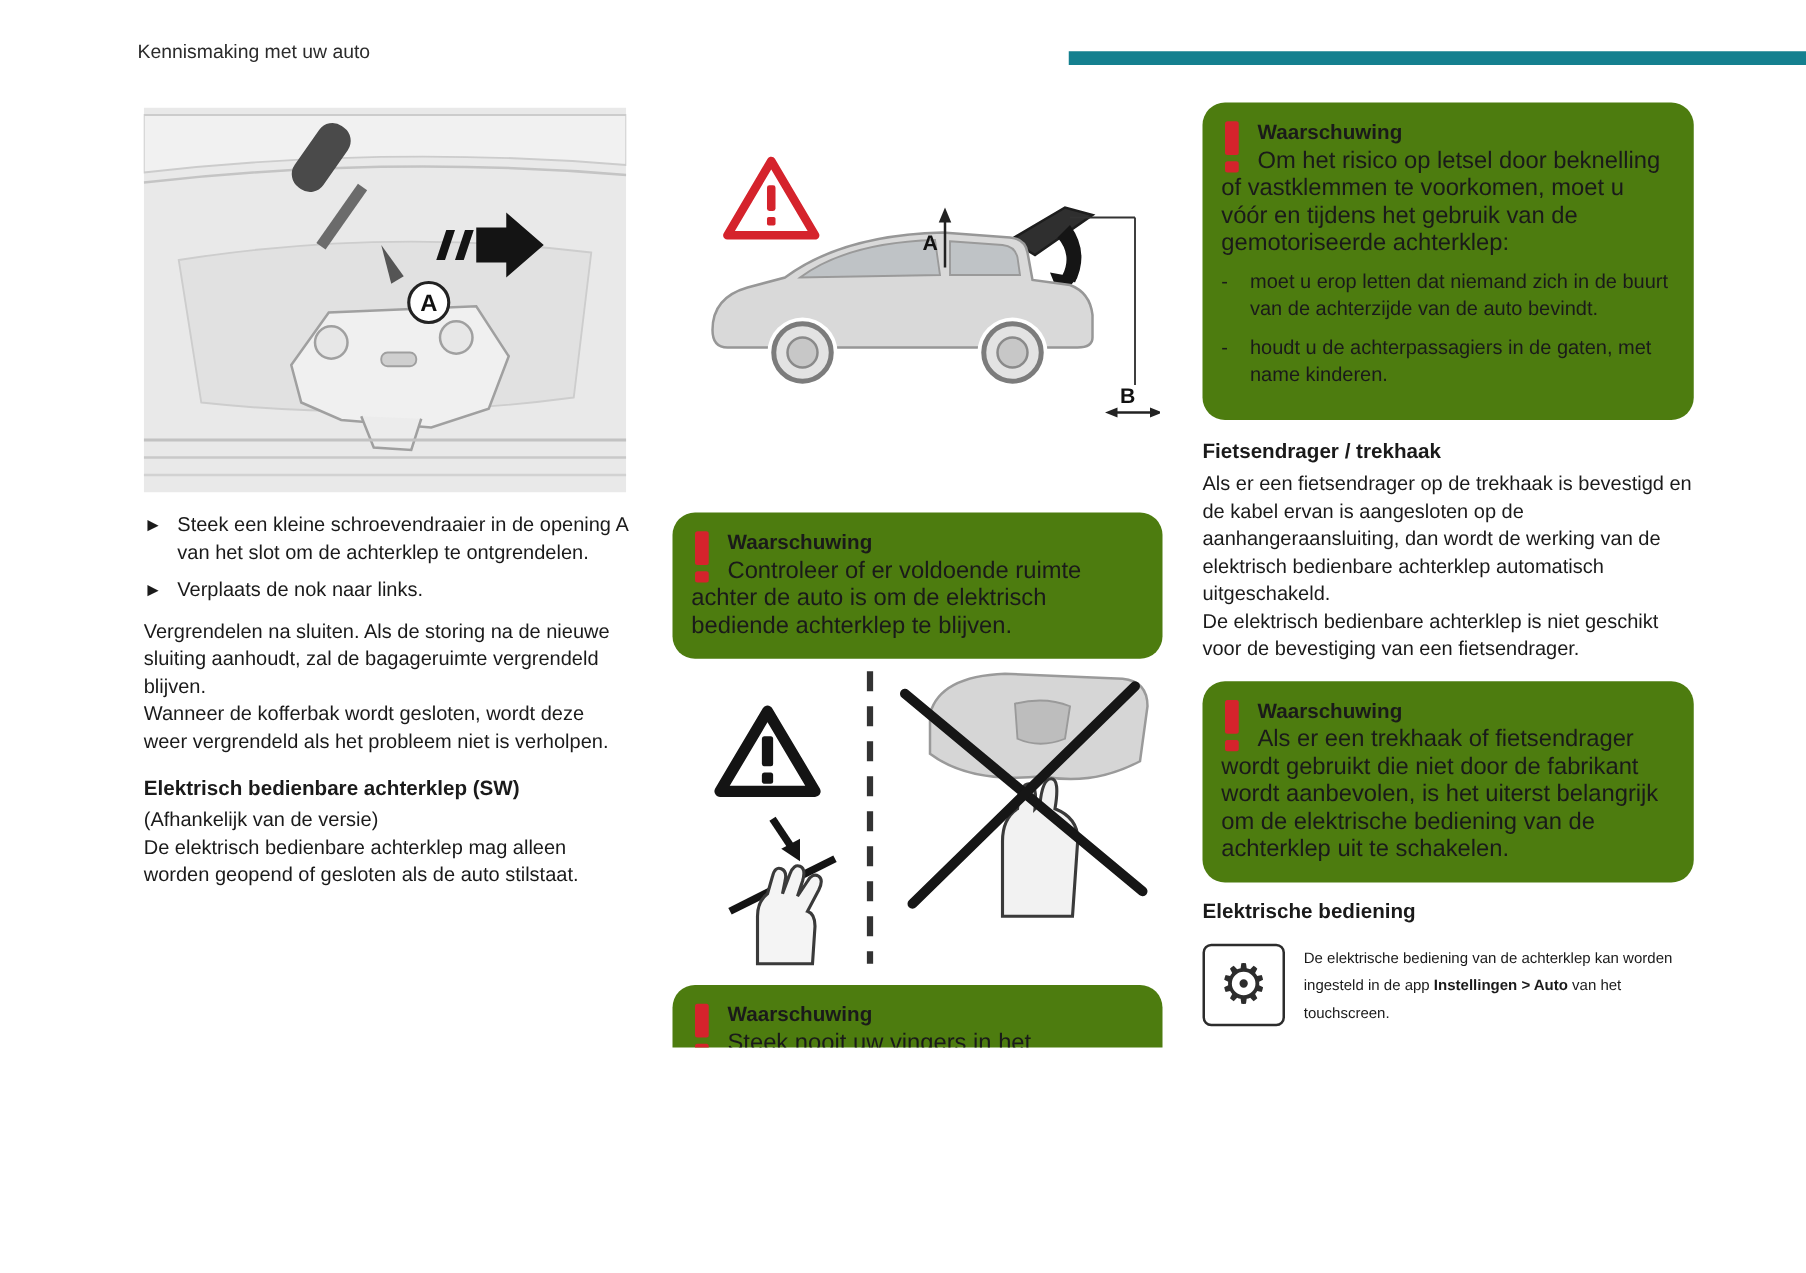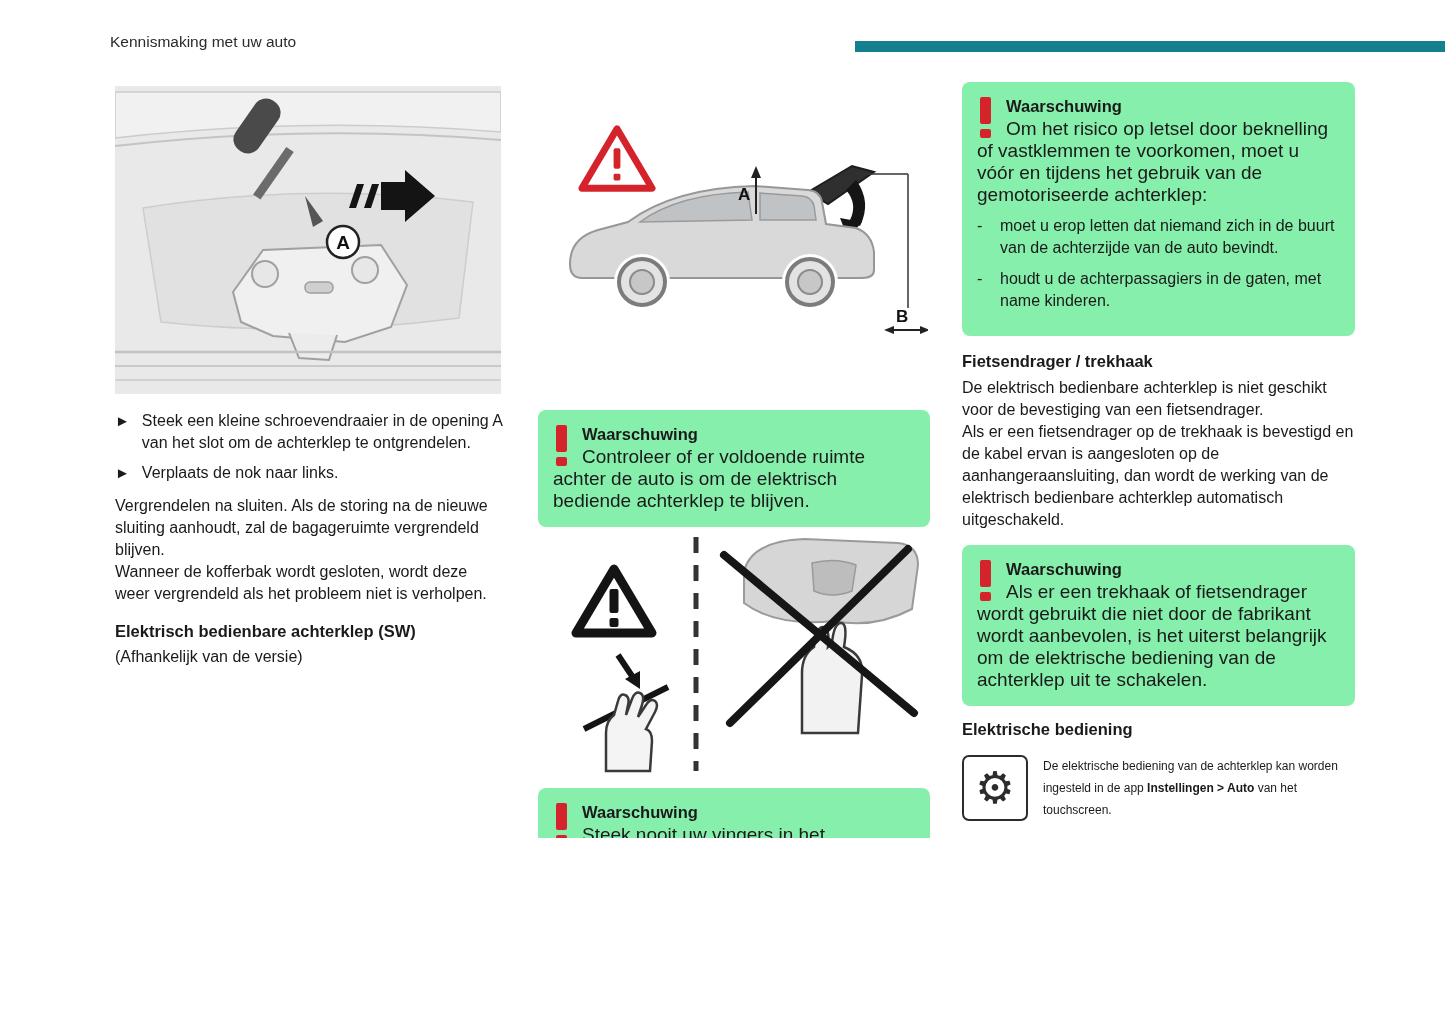--- a/index.html
+++ b/index.html
@@ -19,21 +19,21 @@
 
   
   .illus-frame { width:386px; height:308px; display:block; }
   .bullets { margin-top:16px; }
   .bullet-row { display:flex; gap:12px; margin-bottom:8px; }
   .bullet-glyph { font-size:15px; line-height:22px; flex:0 0 14px; }
   .para-block { margin-top:11px; }
   .heading-block { margin-top:15px; margin-bottom:4px; }
 
   
-  .warn-box { background:#86efac; border-radius:8px; padding:13px 16px 15px 15px; }
+  .warn-box { background:#4d7c0f; border-radius:18px; padding:13px 16px 15px 15px; }
   .warn-icon { float:left; width:12px; height:41px; margin:2px 14px 2px 3px; position:relative; }
   .warn-icon::before { content:""; position:absolute; left:0; top:0; width:11px; height:27px;
                        background:#d5232c; border-radius:2px; }
   .warn-icon::after  { content:""; position:absolute; left:0; bottom:0; width:11px; height:9px;
                        background:#d5232c; border-radius:2px; }
   .warn-title { font-weight:bold; font-size:16.5px; line-height:23px; }
   .warn-body  { font-size:19px; line-height:22px; }
 
   .dash-list { margin-top:9px; }
   .dash-item { display:flex; gap:13px; margin-bottom:9px; font-size:16px; line-height:22px; }
@@ -106,20 +106,21 @@
         <span class="body-text">Verplaats de nok naar links.</span>
       </div>
     </div>
 
     <p class="para-block">Vergrendelen na sluiten. Als de storing na de nieuwe sluiting aanhoudt, zal de bagageruimte vergrendeld blijven.</p>
 
     <p>Wanneer de kofferbak wordt gesloten, wordt deze weer vergrendeld als het probleem niet is verholpen.</p>
 
     <h3 class="heading-block">Elektrisch bedienbare achterklep (SW)</h3>
     <p>(Afhankelijk van de versie)</p>
+    <p>De elektrisch bedienbare achterklep mag alleen worden geopend of gesloten als de auto stilstaat.</p>
   </div>
 
   <div class="page-number">20</div>
 
   <svg class="mid-triangle" viewBox="0 0 80 72">
     <polygon points="40,5 76,66 4,66" fill="#ffffff" stroke="#d5232c" stroke-width="7" stroke-linejoin="round"></polygon>
     <rect x="36.5" y="25" width="7" height="21" rx="2" fill="#d5232c"></rect>
     <rect x="36.5" y="51" width="7" height="7" rx="1.5" fill="#d5232c"></rect>
   </svg>
 
@@ -209,22 +210,22 @@
           <span>moet u erop letten dat niemand zich in de buurt van de achterzijde van de auto bevindt.</span>
         </div>
         <div class="dash-item">
           <span class="dash-glyph">-</span>
           <span>houdt u de achterpassagiers in de gaten, met name kinderen.</span>
         </div>
       </div>
     </div>
 
     <h3 class="rc-heading">Fietsendrager / trekhaak</h3>
+    <p>Als er een fietsendrager op de trekhaak is bevestigd en de kabel ervan is aangesloten op de aanhangeraansluiting, dan wordt de werking van de elektrisch bedienbare achterklep automatisch uitgeschakeld.</p>
     <p>De elektrisch bedienbare achterklep is niet geschikt voor de bevestiging van een fietsendrager.</p>
-    <p>Als er een fietsendrager op de trekhaak is bevestigd en de kabel ervan is aangesloten op de aanhangeraansluiting, dan wordt de werking van de elektrisch bedienbare achterklep automatisch uitgeschakeld.</p>
 
     <div class="warn-box rc-warn2">
       <span class="warn-icon"></span>
       <div class="warn-title">Waarschuwing</div>
       <div class="warn-body">Als er een trekhaak of fietsendrager wordt gebruikt die niet door de fabrikant wordt aanbevolen, is het uiterst belangrijk om de elektrische bediening van de achterklep uit te schakelen.</div>
     </div>
 
     <h3 class="rc-heading">Elektrische bediening</h3>
 
     <div class="settings-row">

